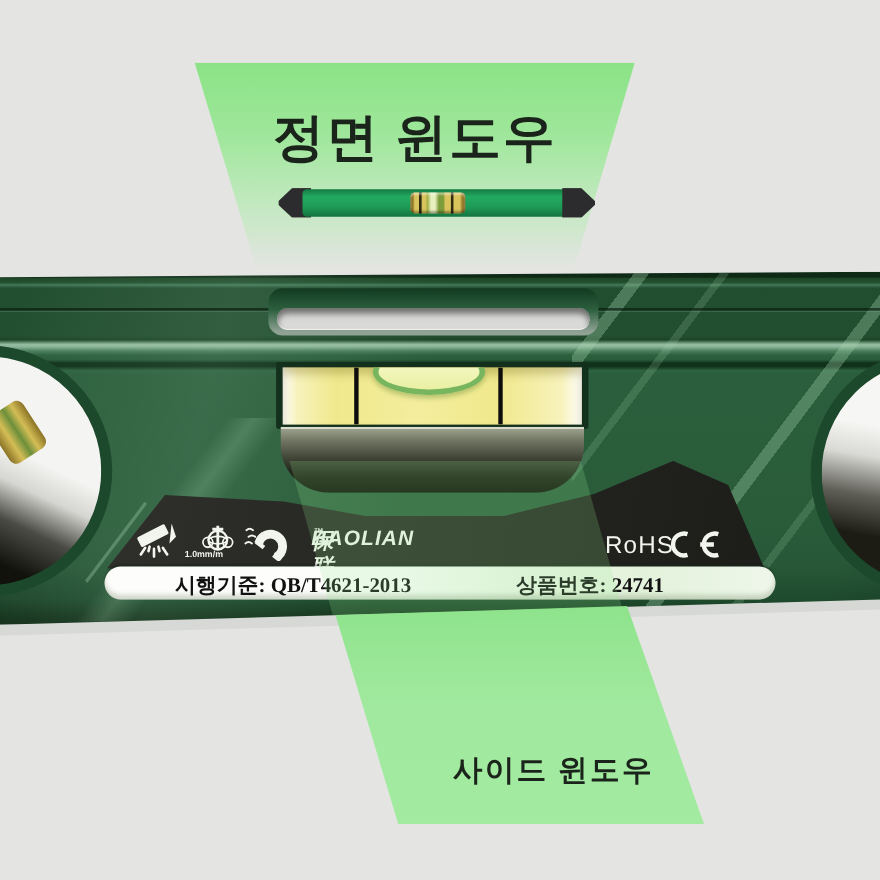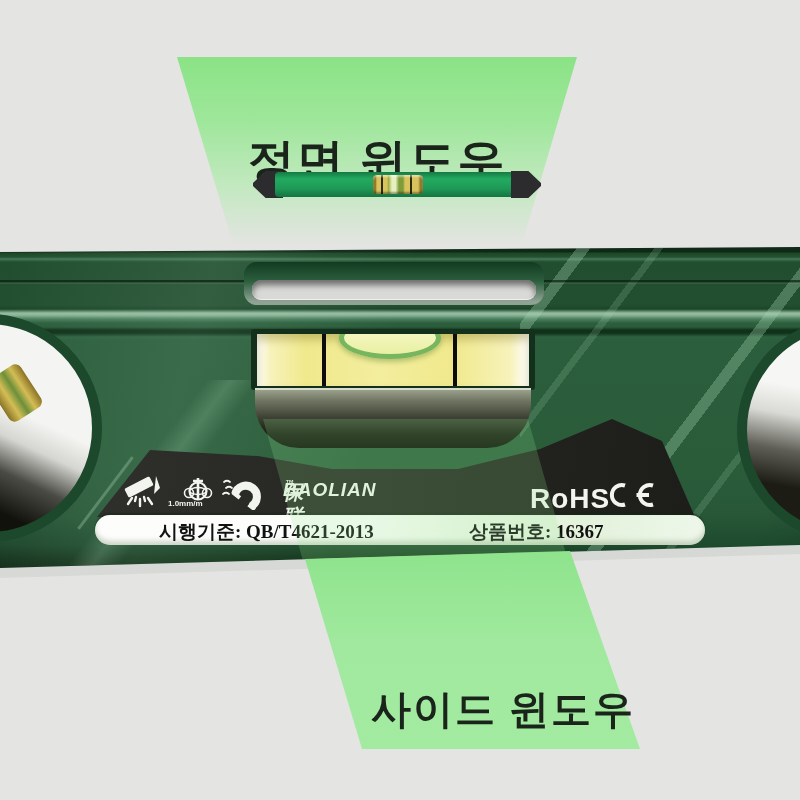--- a/index.html
+++ b/index.html
@@ -13,22 +13,22 @@
     background:linear-gradient(to bottom,
       rgba(136,227,131,.97) 57px, rgba(148,231,144,.88) 120px,
       rgba(166,237,163,.55) 185px, rgba(190,242,190,0) 245px);}
   .beam-bottom{left:0;top:0;width:800px;height:800px;z-index:5;
     clip-path:polygon(305px 559px,570px 551px,640px 749px,362px 749px);
     background:linear-gradient(to bottom,#8ce48a 555px,#9de99b 640px,#a1eb9f 749px);
     opacity:.96;}
 
   
   .callout{color:#1a241a;font-weight:700;text-align:center;letter-spacing:2px;}
-  .callout.front{left:177px;top:94px;width:400px;font-size:47px;z-index:2;margin-top:36px;}
-  .callout.side{left:348px;top:682px;width:310px;font-size:40px;z-index:6;}
+  .callout.front{left:177px;top:94px;width:400px;font-size:47px;z-index:2;}
+  .callout.side{left:348px;top:682px;width:310px;font-size:27px;z-index:6;}
 
   
   .mini{left:253px;top:168px;width:288px;height:32px;z-index:2;}
   .mini .bar{left:22px;top:4px;width:244px;height:25px;border-radius:4px;
     background:linear-gradient(to bottom,#157a42,#23aa60 28%,#1e9a57 65%,#147440);}
   .mini .cap{top:3px;width:30px;height:27px;background:#2c2c2e;}
   .mini .cap.l{left:0;clip-path:polygon(100% 0,42% 0,0 44%,0 56%,42% 100%,100% 100%);}
   .mini .cap.r{right:0;clip-path:polygon(0 0,58% 0,100% 44%,100% 56%,58% 100%,0 100%);}
   .mini .vial{left:120px;top:7px;width:50px;height:19px;border-radius:4px;
     background:linear-gradient(90deg,#93792a 0 5%,#d8c35c 8% 15%,#2f2a12 16% 20%,
@@ -97,22 +97,22 @@
       540px 449px,612px 419px,662px 441px,695px 517px);
     background:linear-gradient(100deg,#30302c 15%,#242420 55%,#1b1c17 90%);}
   .label-edge{left:104px;top:448px;width:3px;height:90px;transform:rotate(37deg);
     background:rgba(150,195,162,.4);z-index:3;}
   .label-item{z-index:4;color:#f2f4ee;}
   .brand{left:283px;top:480px;display:flex;align-items:flex-start;
     font-family:"Liberation Sans","DejaVu Sans",sans-serif;font-style:italic;font-weight:900;}
   .brand .latin{font-size:19px;letter-spacing:1px;line-height:1;}
   .brand .tm{font-size:9px;line-height:1;margin:-1px 2px 0 2px;position:static;}
   .brand .cn{font-size:20px;line-height:1.2;position:static;}
-  .rohs{left:530px;top:483px;font-family:"Liberation Sans","DejaVu Sans",sans-serif;
-    font-weight:700;font-size:28px;letter-spacing:1px;}
+  .rohs{left:550px;top:483px;font-family:"Liberation Sans","DejaVu Sans",sans-serif;
+    font-weight:400;font-size:22px;letter-spacing:1px;}
   .accuracy{left:168px;top:499px;width:56px;text-align:left;font-size:8px;
     font-family:"Liberation Sans",sans-serif;font-weight:700;}
   .icon-svg{z-index:4;}
 
   
   .strip{left:95px;top:515px;width:610px;height:30px;border-radius:15px;z-index:4;
     background:linear-gradient(to right,#fdfdfb 45%,#eef6e8 62%,#e3f2db 80%,#eef7ea);
     box-shadow:0 -2px 1px rgba(20,40,25,.45),inset 0 -4px 5px rgba(120,140,110,.35);}
   .strip-text{top:519px;z-index:5;color:#111;font-weight:700;font-size:19px;text-align:left;}
   .strip-text.std{left:159px;width:260px;}
@@ -212,21 +212,21 @@
 
     <svg class="icon-svg" style="left:606px;top:482px;" width="52" height="26" viewBox="0 0 52 26">
       <g fill="none" stroke="#f2f4ee" stroke-width="4">
         <path d="M19 3.5 A 10 10 0 1 0 19 22.5"></path>
         <path d="M47 3.5 A 10 10 0 1 0 47 22.5 M30.5 13 H 43"></path>
       </g>
     </svg>
 
     <div class="strip"></div>
     <div class="strip-text std">시행기준: QB/T4621-2013</div>
-    <div class="strip-text item">상품번호: 16367</div>
+    <div class="strip-text item">상품번호: 24741</div>
 
     <div class="beam-mid"></div>
   </div>
 
   <div class="lvl-shadow"></div>
 
   <div class="beam-bottom"></div>
   <div class="callout side">사이드 윈도우</div>
 
 </div>

